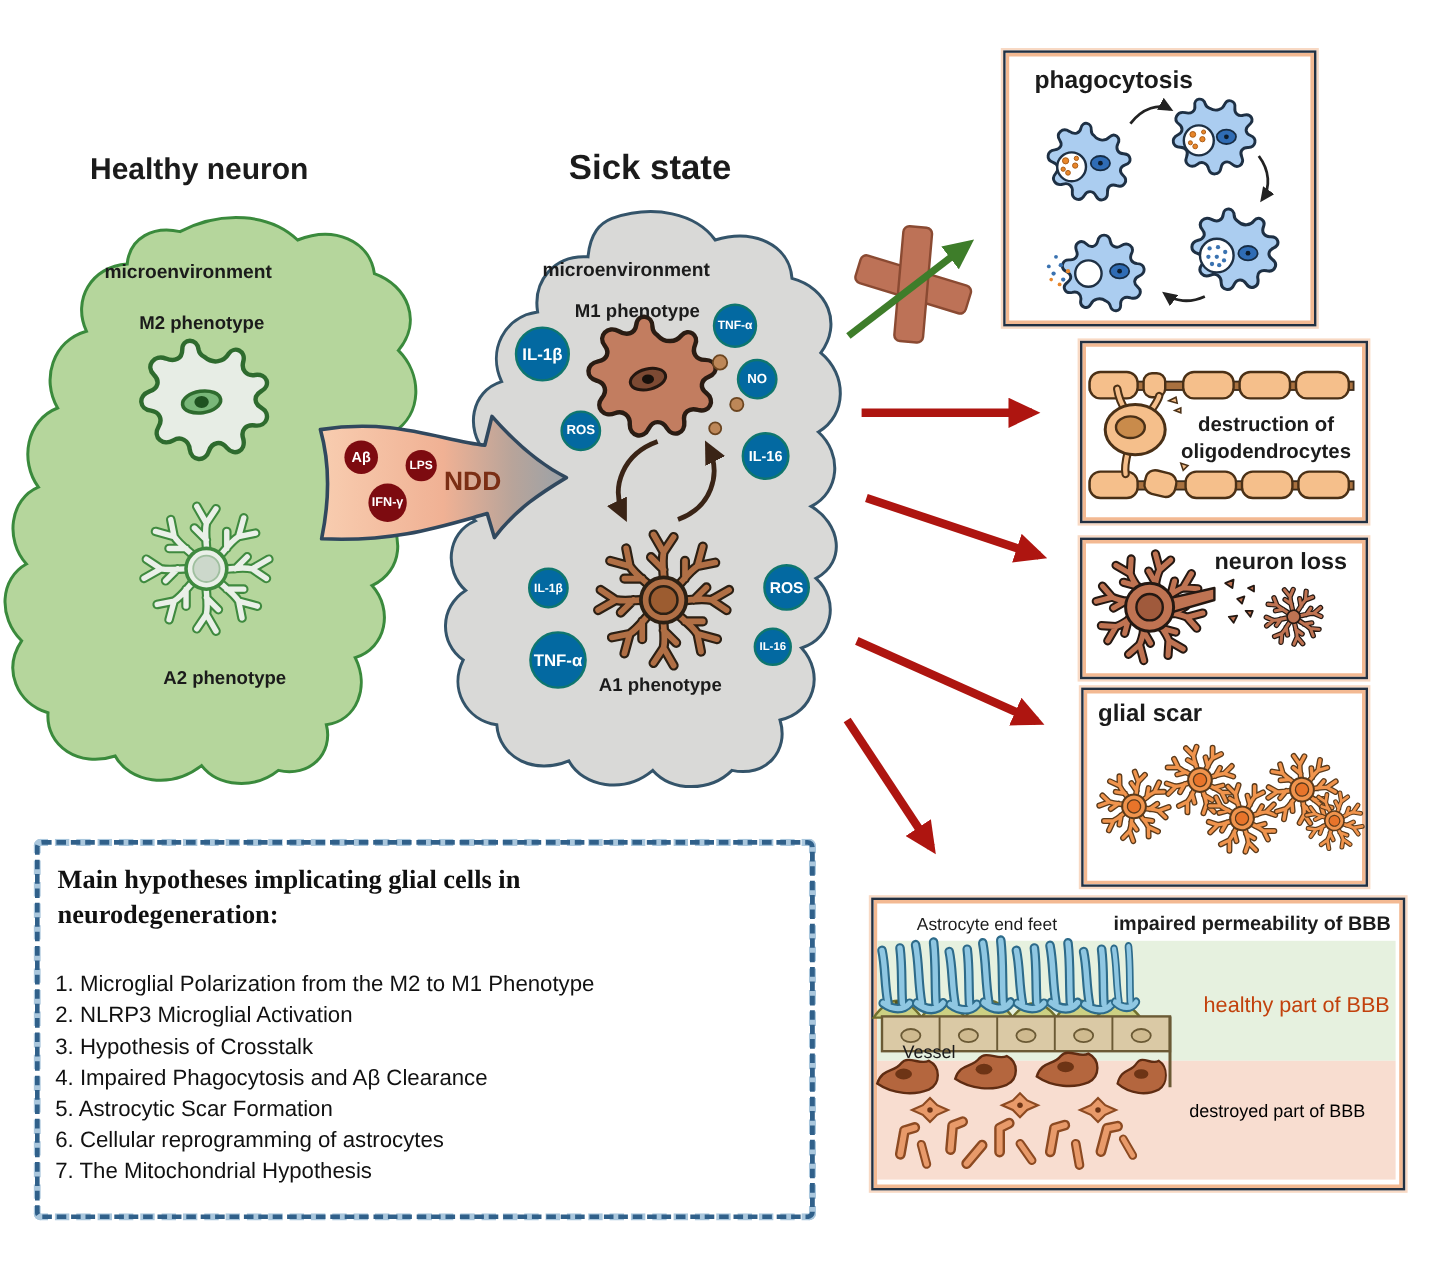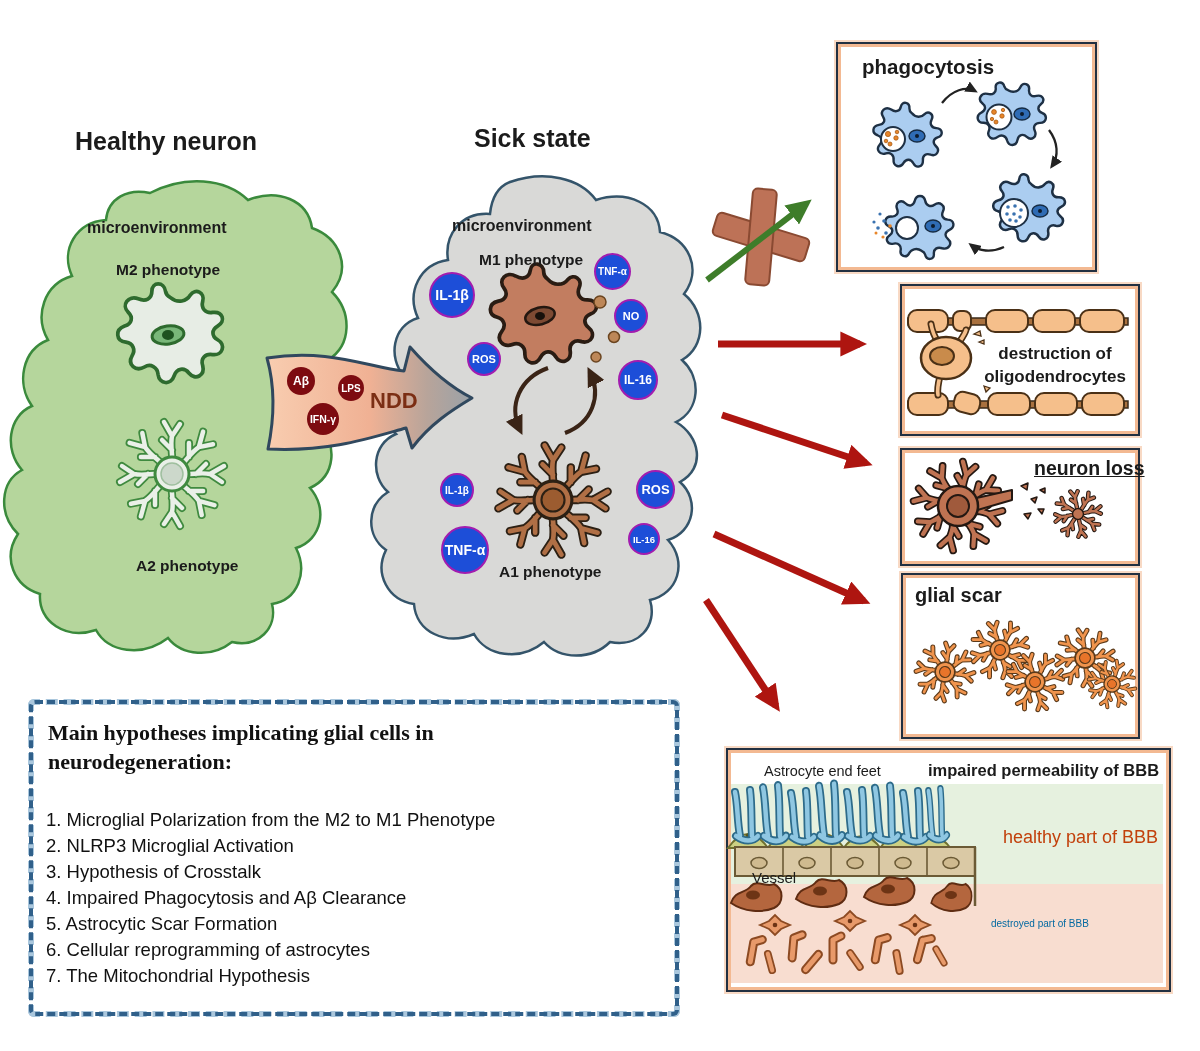--- a/index.html
+++ b/index.html
@@ -5,21 +5,21 @@
   html,body{margin:0;padding:0;background:#ffffff;}
   .canvas{position:relative;width:1200px;height:1051px;background:#ffffff;overflow:hidden;
           font-family:"Liberation Sans","DejaVu Sans",sans-serif;color:#111;}
   svg.layer{position:absolute;left:0;top:0;pointer-events:none;}
   .lbl{position:absolute;white-space:nowrap;color:#1b1b1b;}
   .b{font-weight:bold;}
   .pre{white-space:pre-line;}
   .panel{position:absolute;background:#ffffff;border:2px solid #223041;
          box-shadow: inset 0 0 0 3px #f3b992, 0 0 0 2px #f8d9c4;z-index:2;}
   .cyt{position:absolute;border-radius:50%;display:flex;align-items:center;justify-content:center;
-       background:#1d4ed8;border:2px solid #a21caf;color:#fff;font-weight:bold;z-index:4;
+       background:#0369a1;border:2px solid #0f766e;color:#fff;font-weight:bold;z-index:4;
        font-family:"Liberation Sans",sans-serif;}
   .cyt.dark{background:#7d0b10;border:none;}
   .hyp-box{position:absolute;left:28px;top:699px;width:652px;height:318px;z-index:2;}
   .hyp-border-light{position:absolute;inset:0;border:6px dashed #aac7dd;border-radius:6px;}
   .hyp-border-dark{position:absolute;inset:1px;border:4px dashed #30608a;border-radius:6px;}
   .hyp-title{position:absolute;left:20px;top:19px;font-weight:bold;font-size:22px;line-height:29px;color:#111;}
   .hyp-items{position:absolute;left:18px;top:108px;font-size:18.5px;line-height:26px;color:#111;}
   .z5{z-index:5;}
 </style>
 </head>
@@ -417,21 +417,21 @@
           <use href="#frag1" transform="translate(855,960) rotate(-35) scale(0.85)"></use>
         <use href="#frag2" transform="translate(877,950) rotate(10)"></use>
           <use href="#frag1" transform="translate(898,962) rotate(-10) scale(0.9)"></use>
         <use href="#frag2" transform="translate(920,950) rotate(15)"></use>
           <use href="#frag1" transform="translate(940,956) rotate(-30) scale(0.8)"></use>
       </g>
     </g>
   </svg>
 
   <div class="lbl b z5" style="left:75px;top:127px;font-size:25px;">Healthy neuron</div>
-  <div class="lbl b z5" style="left:474px;top:124px;font-size:25px;">Sick state</div>
+  <div class="lbl b z5" style="left:474px;top:124px;font-size:29px;">Sick state</div>
 
   <div class="lbl b z5" style="left:87px;top:219px;font-size:16px;">microenvironment</div>
   <div class="lbl b z5" style="left:116px;top:261px;font-size:15.5px;">M2 phenotype</div>
   <div class="lbl b z5" style="left:136px;top:557px;font-size:15.5px;">A2 phenotype</div>
 
   <div class="lbl b z5" style="left:452px;top:217px;font-size:16px;">microenvironment</div>
   <div class="lbl b z5" style="left:479px;top:251px;font-size:15.5px;">M1 phenotype</div>
   <div class="lbl b z5" style="left:499px;top:563px;font-size:15.5px;">A1 phenotype</div>
 
   <div class="cyt" style="left:429px;top:272px;width:42px;height:42px;font-size:14px;">IL-1β</div>
@@ -446,27 +446,27 @@
   <div class="cyt" style="left:628px;top:523px;width:28px;height:28px;font-size:9.5px;">IL-16</div>
 
   <div class="cyt dark" style="left:287px;top:367px;width:28px;height:28px;font-size:12px;">Aβ</div>
   <div class="cyt dark" style="left:338px;top:375px;width:26px;height:26px;font-size:10px;">LPS</div>
   <div class="cyt dark" style="left:307px;top:403px;width:32px;height:32px;font-size:10.5px;">IFN-γ</div>
   <div class="lbl b z5" style="left:370px;top:388px;font-size:22px;color:#7b2e14;">NDD</div>
 
   <div class="lbl b z5" style="left:862px;top:55px;font-size:20.5px;">phagocytosis</div>
   <div class="lbl b z5 pre" style="left:982px;top:342px;width:146px;font-size:17px;line-height:23px;text-align:center;white-space:pre-line;">destruction of
 oligodendrocytes</div>
-  <div class="lbl b z5" style="left:1034px;top:457px;font-size:19.5px;text-decoration:underline;">neuron loss</div>
+  <div class="lbl b z5" style="left:1012px;top:457px;font-size:19.5px;">neuron loss</div>
   <div class="lbl b z5" style="left:915px;top:584px;font-size:20px;">glial scar</div>
 
   <div class="lbl z5" style="left:764px;top:763px;font-size:14.5px;">Astrocyte end feet</div>
   <div class="lbl b z5" style="left:928px;top:761px;font-size:16.5px;">impaired permeability of BBB</div>
   <div class="lbl z5" style="left:1003px;top:827px;font-size:18px;color:#c2410c;">healthy part of BBB</div>
-  <div class="lbl z5" style="left:991px;top:918px;font-size:10px;color:#0369a1;">destroyed part of BBB</div>
+  <div class="lbl z5" style="left:991px;top:918px;font-size:15px;color:#000000;">destroyed part of BBB</div>
   <div class="lbl z5" style="left:752px;top:869px;font-size:15px;">Vessel</div>
 
   <div class="hyp-box">
     <div class="hyp-border-light"></div>
     <div class="hyp-border-dark"></div>
     <div class="hyp-title pre" style="white-space:pre-line;font-family:Liberation Serif, serif;">Main hypotheses implicating glial cells in
 neurodegeneration:</div>
     <div class="hyp-items">
       <div>1. Microglial Polarization from the M2 to M1 Phenotype</div>
       <div>2. NLRP3 Microglial Activation</div>

